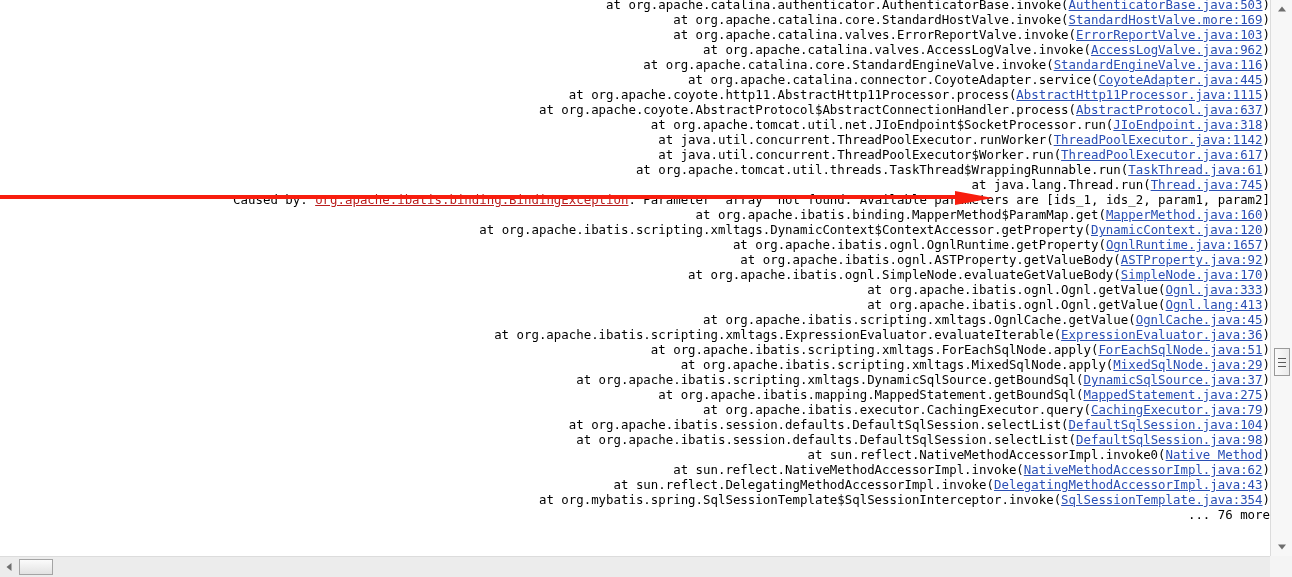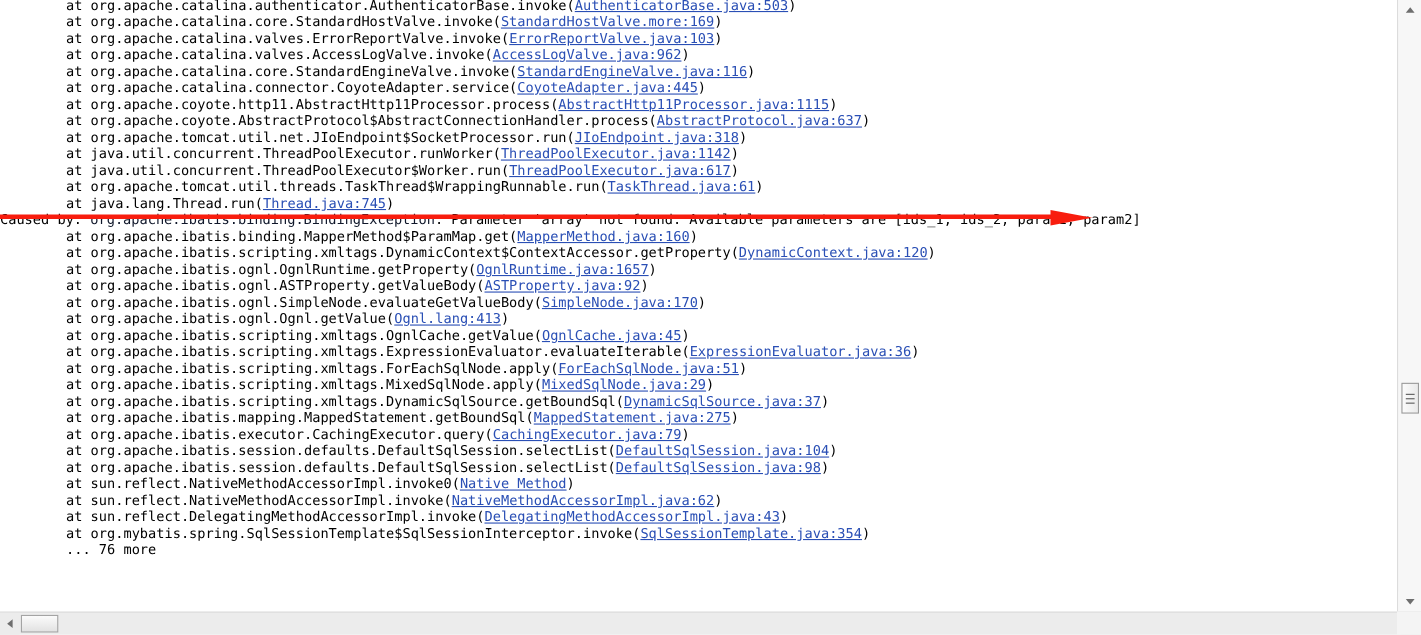--- a/index.html
+++ b/index.html
@@ -24,20 +24,21 @@
 
   
   #text-pane {
     position: absolute;
     left: 0;
     top: 0;
     width: 1270px;
     height: 556px;
     overflow: hidden;
     background: #ffffff;
+    text-align: right;
   }
 
   .trace-list {
     position: absolute;
     left: 0;
     top: -3px;   
     width: 100%;
     margin: 0;
     padding: 0;
     list-style: none;
@@ -54,21 +55,22 @@
   }
   .trace-line.at      { padding-left: 60px; }
   .trace-line.caused  { padding-left: 0px; }
   .trace-line.more    { padding-left: 60px; }
 
   .lnk {
     color: #2a4fb5;
     text-decoration: underline;
   }
   .exc {
-    color: #0f172a;
+    color: #b91c1c;
+    text-decoration: underline;
   }
 
   
   #annotation-arrow {
     position: absolute;
     left: 0px;
     top: 191px;
     width: 995px;
     height: 18px;
     pointer-events: none;
@@ -209,20 +211,21 @@
         <li class="trace-line at"><span>at java.util.concurrent.ThreadPoolExecutor.runWorker(</span><span class="lnk">ThreadPoolExecutor.java:1142</span><span>)</span></li>
         <li class="trace-line at"><span>at java.util.concurrent.ThreadPoolExecutor$Worker.run(</span><span class="lnk">ThreadPoolExecutor.java:617</span><span>)</span></li>
         <li class="trace-line at"><span>at org.apache.tomcat.util.threads.TaskThread$WrappingRunnable.run(</span><span class="lnk">TaskThread.java:61</span><span>)</span></li>
         <li class="trace-line at"><span>at java.lang.Thread.run(</span><span class="lnk">Thread.java:745</span><span>)</span></li>
         <li class="trace-line caused"><span>Caused by: </span><span class="exc">org.apache.ibatis.binding.BindingException</span><span>: Parameter 'array' not found. Available parameters are [ids_1, ids_2, param1, param2]</span></li>
         <li class="trace-line at"><span>at org.apache.ibatis.binding.MapperMethod$ParamMap.get(</span><span class="lnk">MapperMethod.java:160</span><span>)</span></li>
         <li class="trace-line at"><span>at org.apache.ibatis.scripting.xmltags.DynamicContext$ContextAccessor.getProperty(</span><span class="lnk">DynamicContext.java:120</span><span>)</span></li>
         <li class="trace-line at"><span>at org.apache.ibatis.ognl.OgnlRuntime.getProperty(</span><span class="lnk">OgnlRuntime.java:1657</span><span>)</span></li>
         <li class="trace-line at"><span>at org.apache.ibatis.ognl.ASTProperty.getValueBody(</span><span class="lnk">ASTProperty.java:92</span><span>)</span></li>
         <li class="trace-line at"><span>at org.apache.ibatis.ognl.SimpleNode.evaluateGetValueBody(</span><span class="lnk">SimpleNode.java:170</span><span>)</span></li>
+        <li class="trace-line at"><span>at org.apache.ibatis.ognl.Ognl.getValue(</span><span class="lnk">Ognl.java:333</span><span>)</span></li>
         <li class="trace-line at"><span>at org.apache.ibatis.ognl.Ognl.getValue(</span><span class="lnk">Ognl.lang:413</span><span>)</span></li>
         <li class="trace-line at"><span>at org.apache.ibatis.scripting.xmltags.OgnlCache.getValue(</span><span class="lnk">OgnlCache.java:45</span><span>)</span></li>
         <li class="trace-line at"><span>at org.apache.ibatis.scripting.xmltags.ExpressionEvaluator.evaluateIterable(</span><span class="lnk">ExpressionEvaluator.java:36</span><span>)</span></li>
         <li class="trace-line at"><span>at org.apache.ibatis.scripting.xmltags.ForEachSqlNode.apply(</span><span class="lnk">ForEachSqlNode.java:51</span><span>)</span></li>
         <li class="trace-line at"><span>at org.apache.ibatis.scripting.xmltags.MixedSqlNode.apply(</span><span class="lnk">MixedSqlNode.java:29</span><span>)</span></li>
         <li class="trace-line at"><span>at org.apache.ibatis.scripting.xmltags.DynamicSqlSource.getBoundSql(</span><span class="lnk">DynamicSqlSource.java:37</span><span>)</span></li>
         <li class="trace-line at"><span>at org.apache.ibatis.mapping.MappedStatement.getBoundSql(</span><span class="lnk">MappedStatement.java:275</span><span>)</span></li>
         <li class="trace-line at"><span>at org.apache.ibatis.executor.CachingExecutor.query(</span><span class="lnk">CachingExecutor.java:79</span><span>)</span></li>
         <li class="trace-line at"><span>at org.apache.ibatis.session.defaults.DefaultSqlSession.selectList(</span><span class="lnk">DefaultSqlSession.java:104</span><span>)</span></li>
         <li class="trace-line at"><span>at org.apache.ibatis.session.defaults.DefaultSqlSession.selectList(</span><span class="lnk">DefaultSqlSession.java:98</span><span>)</span></li>

